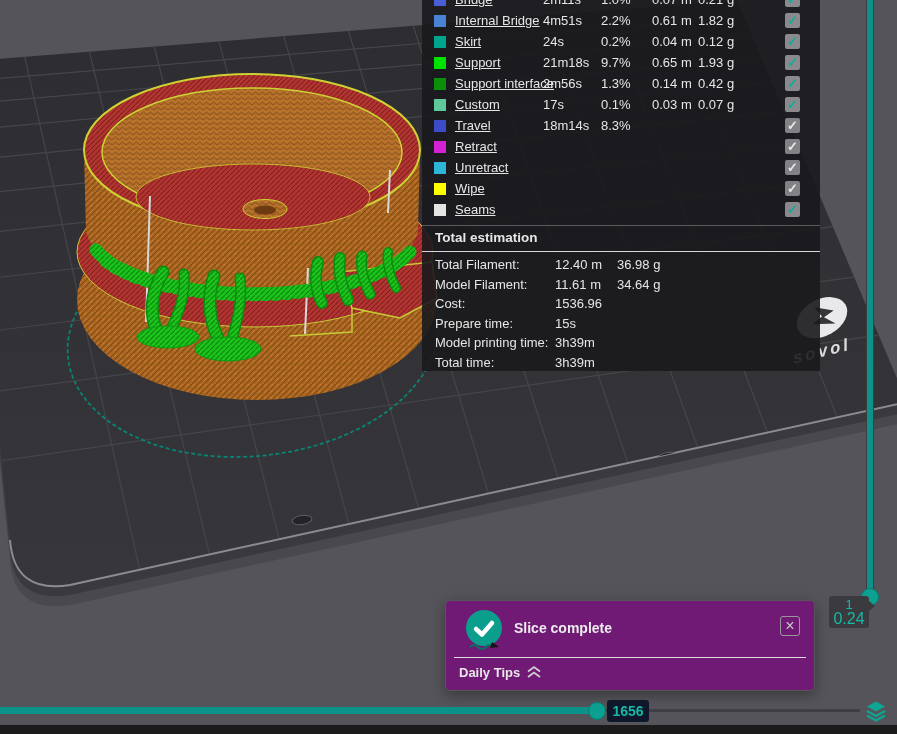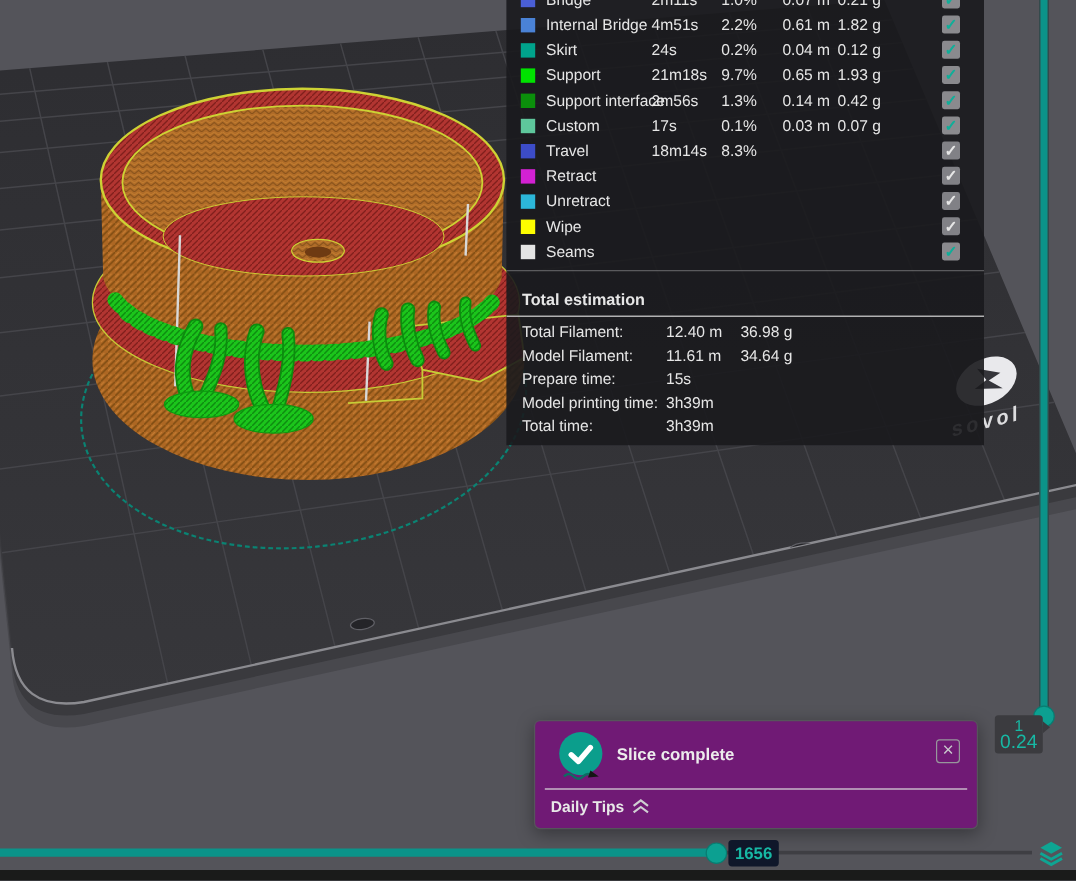--- a/index.html
+++ b/index.html
@@ -7,26 +7,26 @@
        font-family:"Liberation Sans",sans-serif;background:#54545a;color:#e6e6e6;}
   svg text{font-family:"Liberation Sans",sans-serif;}
 
   
   .panel{position:absolute;left:422px;top:-11px;width:398px;height:382px;
          background:rgba(25,25,29,0.9);box-sizing:border-box;overflow:hidden;}
   .lrow{display:grid;grid-template-columns:12px 97px 58px 51px 46px 45px 1fr 15px;
         column-gap:0;align-items:center;height:21px;padding:0 20px 0 12px;}
   .lrow .swatch{width:12px;height:12px;margin-right:9px;}
   .lrow span{font-size:13px;color:#e6e6e6;white-space:nowrap;overflow:visible;}
-  .lrow .lbl{margin-left:9px;margin-right:-9px;}
+  .lrow .lbl{margin-left:9px;margin-right:-9px;text-decoration:underline;}
   .cb{width:15px;height:15px;border-radius:2px;background:#818186;
       display:flex;align-items:center;justify-content:center;
       font-size:12px;font-weight:bold;color:transparent;}
   .cb.on{background:#8a8a8e;color:#0fae99;}
-  .tot-head{margin:5px 0 0 0;padding:16px 13px 3px 13px;font-size:13.5px;font-weight:bold;
+  .tot-head{margin:5px 0 0 0;padding:4px 13px 3px 13px;font-size:13.5px;font-weight:bold;
             border-top:1px solid rgba(255,255,255,0.28);}
   .tot-div{height:1px;background:#d6d6d6;margin:3px 0 3px 0;}
   .trow{display:grid;grid-template-columns:120px 62px auto;align-items:center;
         height:19.5px;padding:0 13px;font-size:13px;}
 
   
   .dialog{position:absolute;left:445px;top:600px;width:370px;height:91px;
           background:#701a75;border:1px solid #55555a;border-radius:5px;
           box-sizing:border-box;box-shadow:0 4px 14px rgba(0,0,0,0.35);}
   .dlg-icon{position:absolute;left:20px;top:9px;width:36px;height:36px;}
@@ -327,20 +327,25 @@
     <span>12.40 m</span>
     <span>36.98 g</span>
   </div>
 
   <div class="trow">
     <span>Model Filament:</span>
     <span>11.61 m</span>
     <span>34.64 g</span>
   </div>
 
+  <div class="trow">
+    <span>Cost:</span>
+    <span>1536.96</span>
+    <span></span>
+  </div>
 
   <div class="trow">
     <span>Prepare time:</span>
     <span>15s</span>
     <span></span>
   </div>
 
   <div class="trow">
     <span>Model printing time:</span>
     <span>3h39m</span>

